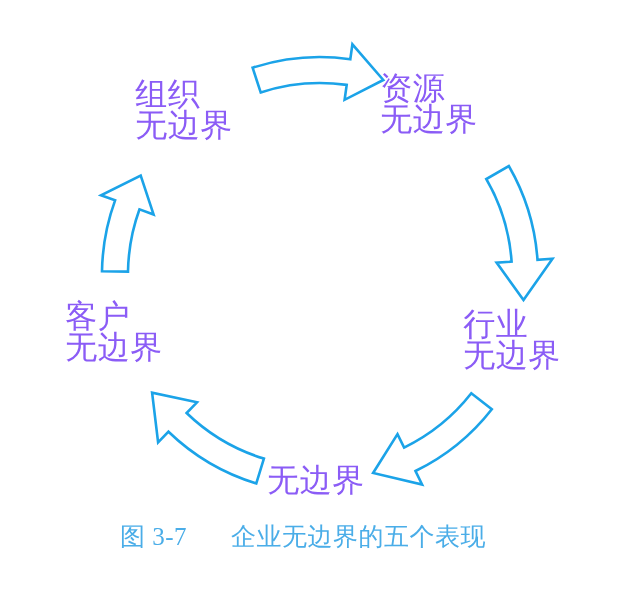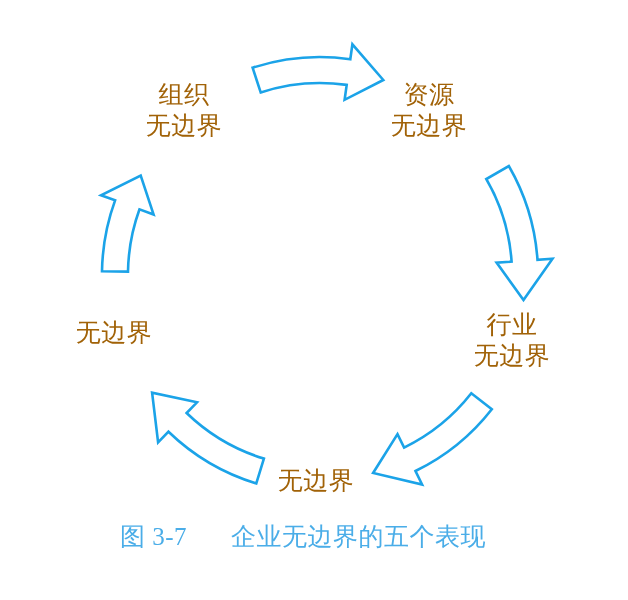--- a/index.html
+++ b/index.html
@@ -18,29 +18,28 @@
   }
   .arrows-layer path {
     fill: #ffffff;
     stroke-width: 2.6;
     stroke-linejoin: miter;
     stroke-miterlimit: 6;
   }
   .node {
     position: absolute;
     transform: translate(-50%, -50%);
-    text-align: center;
-    color: #a16207;
-    font-size: 25px;
+    color: #8b5cf6;
+    font-size: 32px;
     line-height: 31px;
     white-space: nowrap;
     letter-spacing: 0.5px;
   }
   .node-organization { left: 184px; top: 110px; }
-  .node-resource     { left: 429px; top: 110px; }
+  .node-resource     { left: 429px; top: 104px; }
   .node-industry     { left: 512px; top: 340px; }
   .node-product      { left: 316px; top: 480px; }
   .node-customer     { left: 114px; top: 332px; }
   .caption {
     position: absolute;
     left: 303px;
     top: 522px;
     transform: translateX(-50%);
     color: #4aade8;
     font-size: 25px;
@@ -76,20 +75,21 @@
   <div class="node node-industry">
     <div>行业</div>
     <div>无边界</div>
   </div>
 
   <div class="node node-product">
     <div>无边界</div>
   </div>
 
   <div class="node node-customer">
+    <div>客户</div>
     <div>无边界</div>
   </div>
 
   <div class="caption">
     <span class="fig-num">图 3-7</span><span>企业无边界的五个表现</span>
   </div>
 
 </div>
 
 </body></html>

